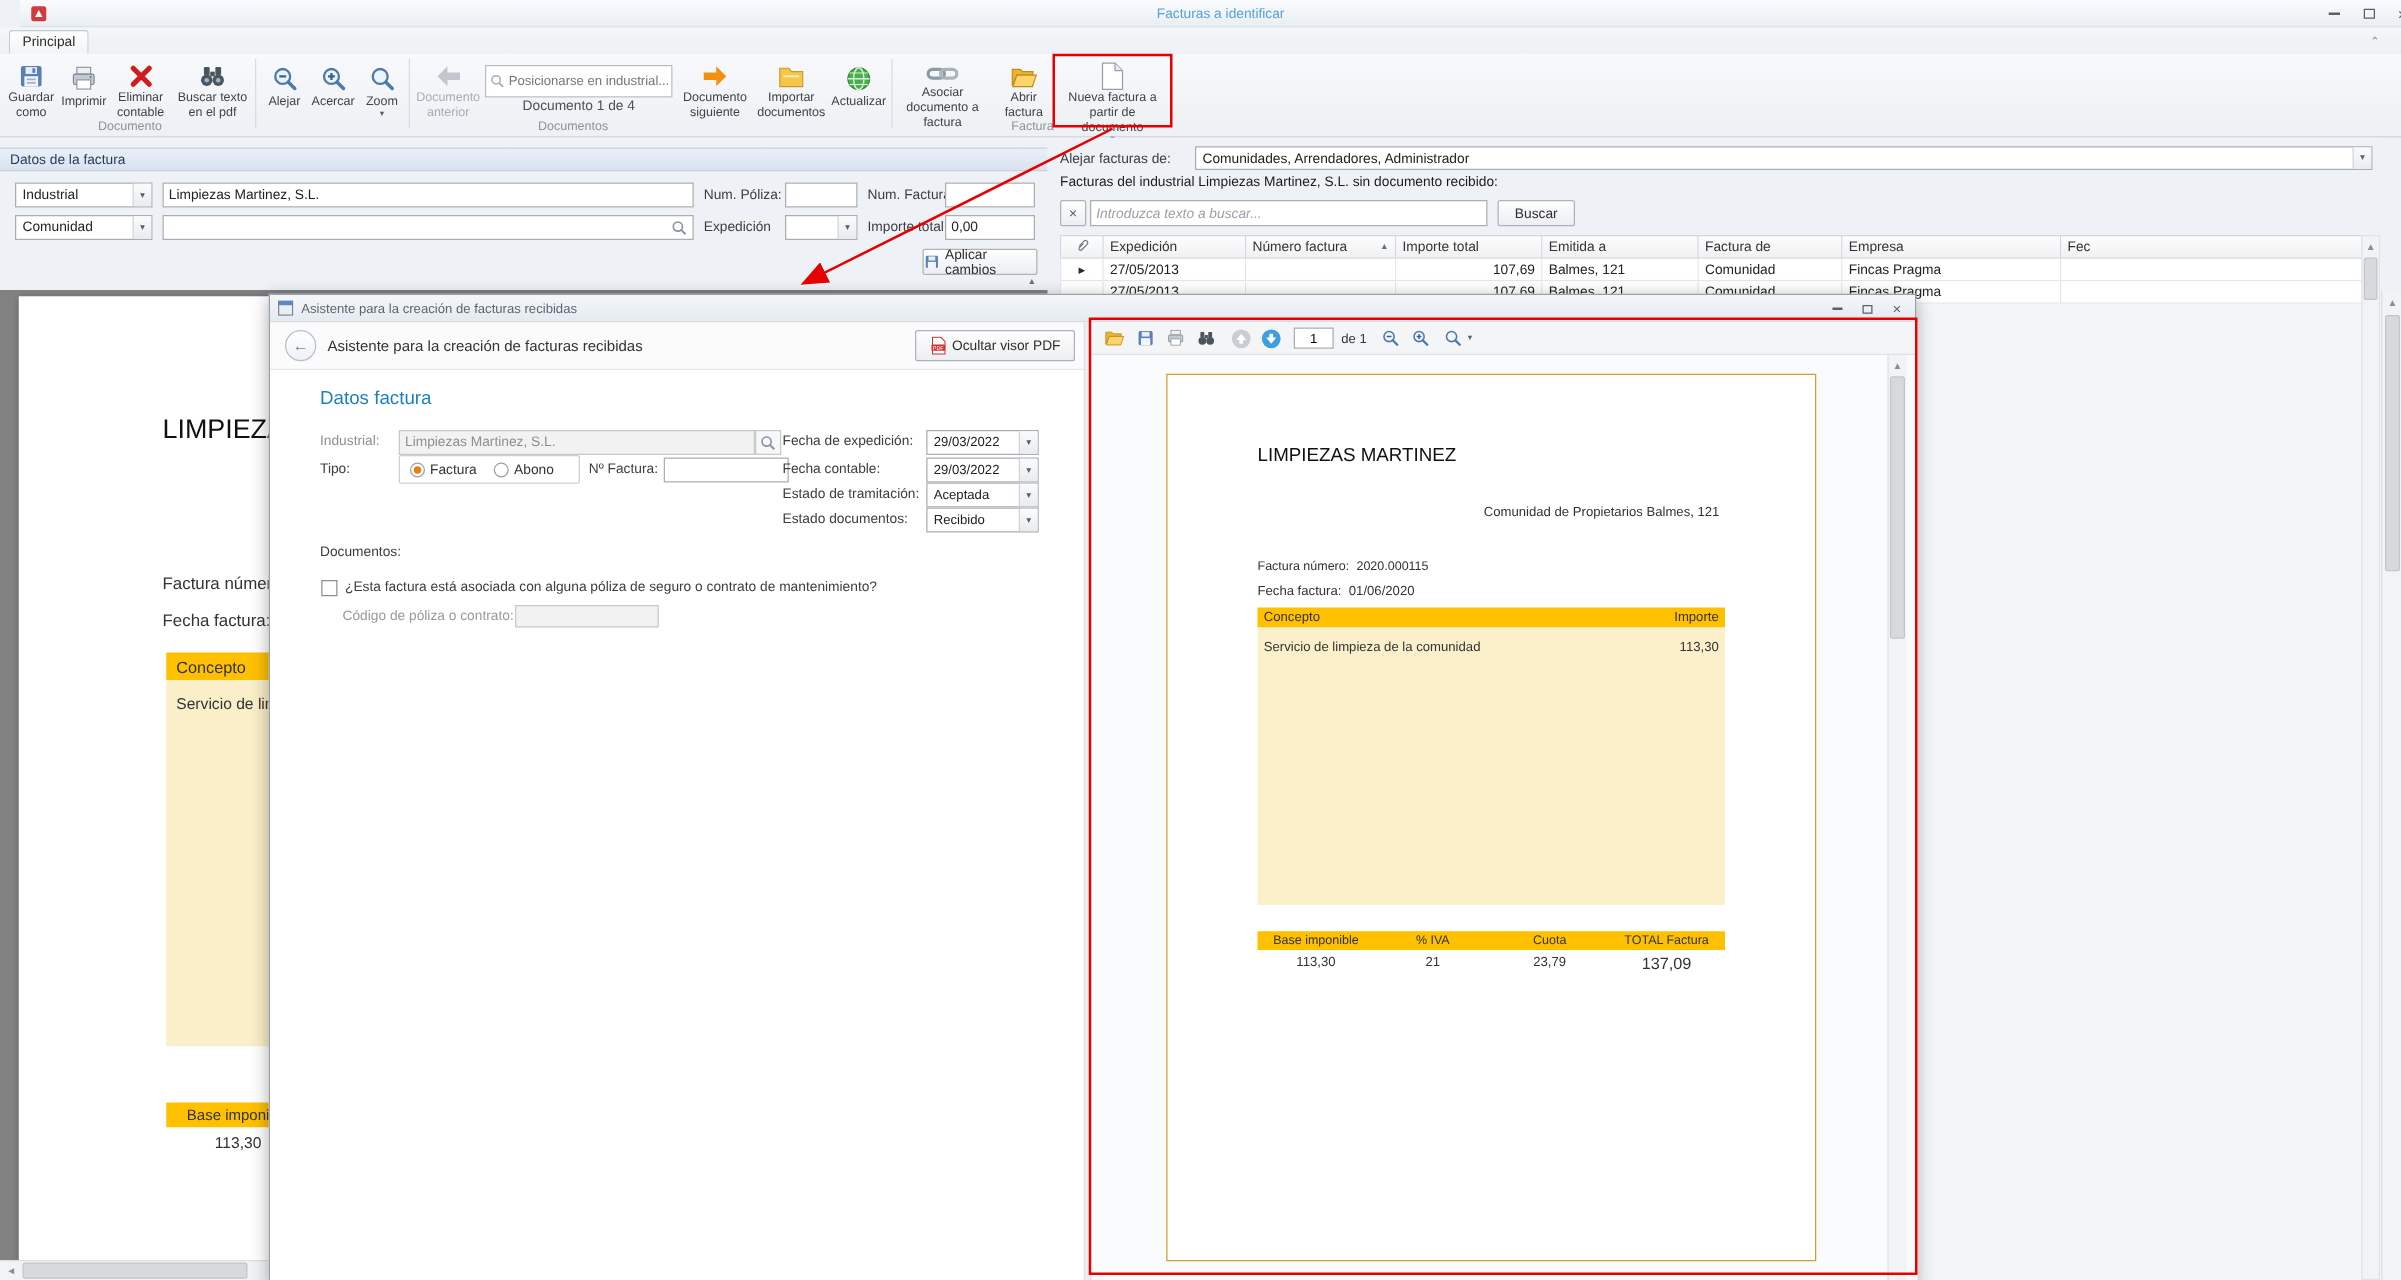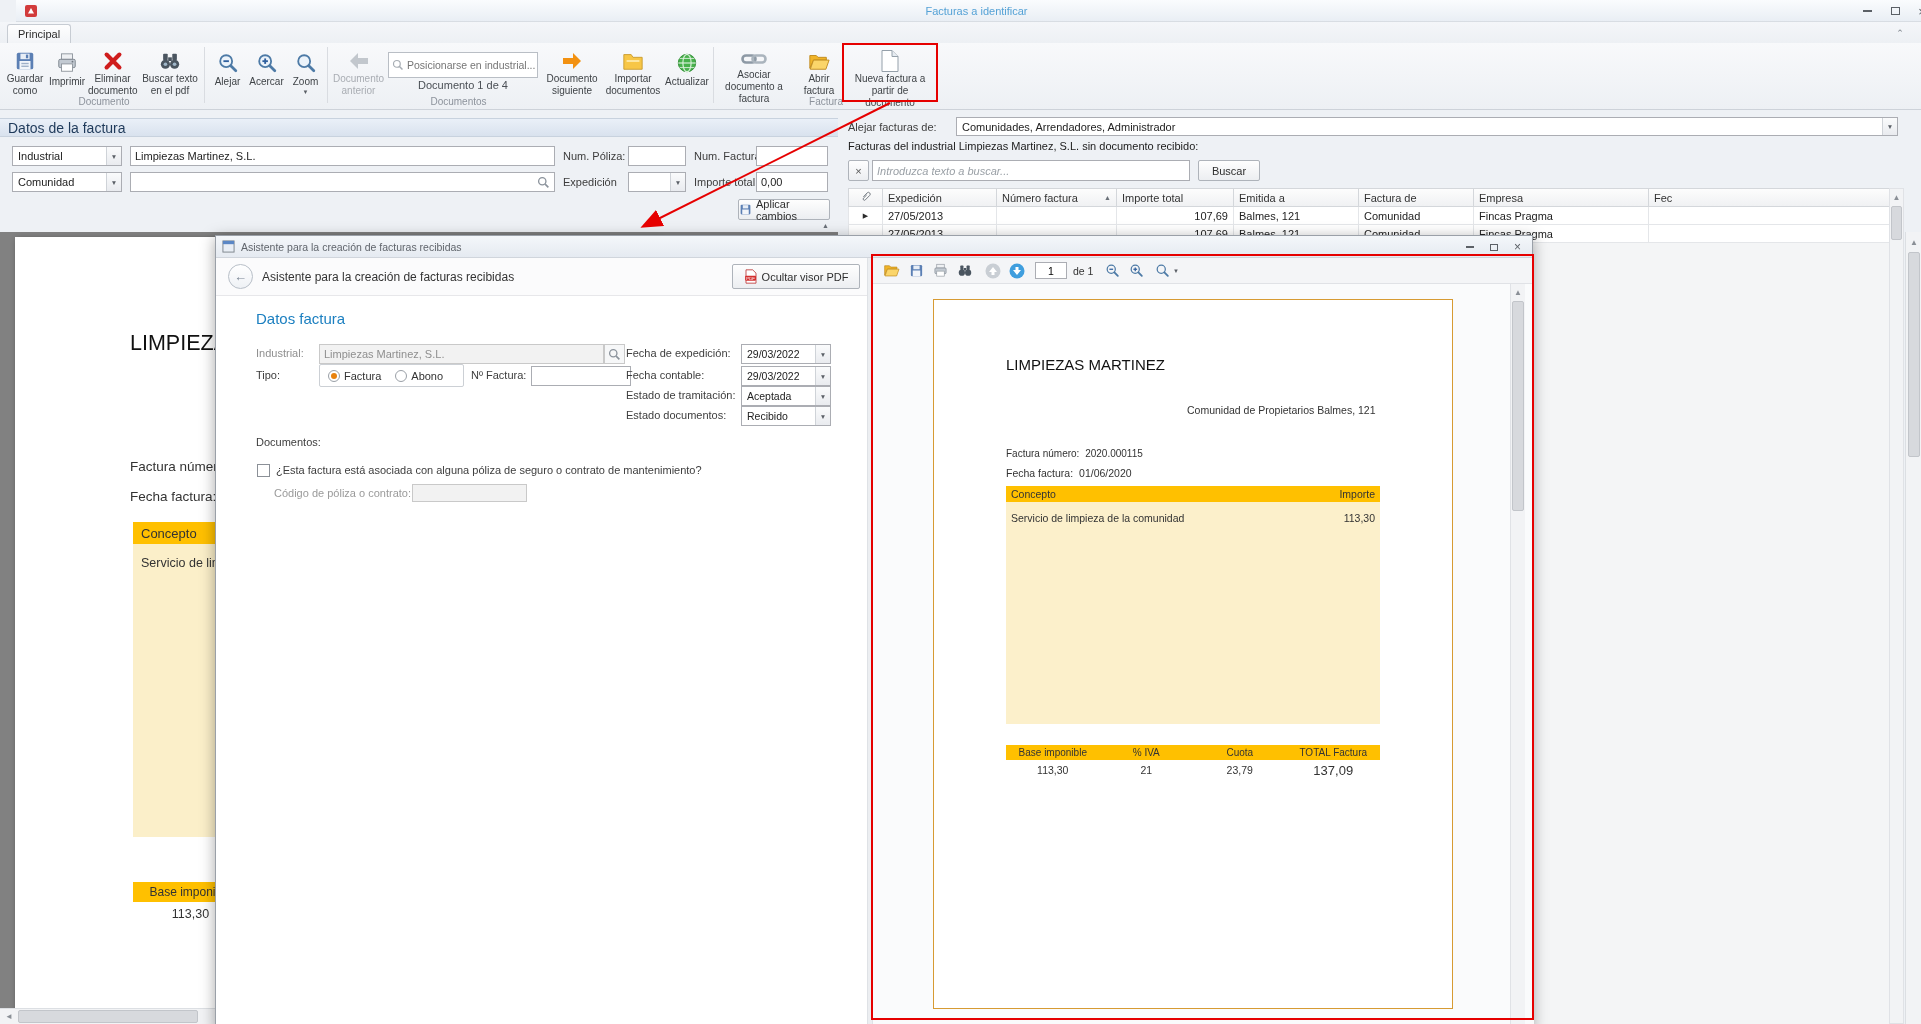--- a/index.html
+++ b/index.html
@@ -85,21 +85,21 @@
           </svg>
         </span>
       <span>Imprimir</span>
     </div>
     <div class="rbtn" style="left:88px;top:2px;width:49px;height:52px">
       <span class="ri">
           <svg width="22" height="22" viewBox="0 0 24 24">
             <path d="M5 5 L19 19 M19 5 L5 19" stroke="#cf1d1d" stroke-width="4.5" stroke-linecap="round"></path>
           </svg>
         </span>
-      <span>Eliminar documento</span>
+      <span>Eliminar contable</span>
     </div>
     <div class="rbtn" style="left:139px;top:2px;width:62px;height:52px">
       <span class="ri">
           <svg width="24" height="22" viewBox="0 0 24 24">
             <rect x="4.5" y="4" width="5" height="7" rx="1" fill="#4a5560"></rect>
             <rect x="14.5" y="4" width="5" height="7" rx="1" fill="#4a5560"></rect>
             <rect x="10" y="8" width="4" height="4" fill="#4a5560"></rect>
             <circle cx="7" cy="15.5" r="5" fill="#4a5560"></circle>
             <circle cx="17" cy="15.5" r="5" fill="#4a5560"></circle>
             <circle cx="7" cy="15.5" r="2" fill="#9fb6c8"></circle>
@@ -220,21 +220,21 @@
       <span style="font-size:6px;color:#5a5f66;margin-top:1px">▼</span>
     </div>
 
     <div class="glabel" style="left:4px;width:200px">Documento</div>
     <div class="glabel" style="left:204px;width:509px">Documentos</div>
     <div class="glabel" style="left:713px;width:226px">Factura</div>
   </div>
 
   <div class="abs" style="left:0;top:110px;width:838px;height:122px;background:#eef1f5">
     <div class="abs" style="left:0;top:8px;width:838px;height:19px;background:linear-gradient(#eaf0f8,#d9e2ee);border-top:1px solid #c8d2de;border-bottom:1px solid #c8d2de;display:flex;align-items:center;padding:0 8px">
-      <span style="color:#1f3a5a;font-size:14px">Datos de la factura</span>
+      <span style="color:#1f3a5a;font-size:11px">Datos de la factura</span>
     </div>
 
     <div class="combo" style="left:12px;top:36px;width:110px">
       <span class="ct">Industrial</span>
       <span class="ca">▼</span>
     </div>
     <input class="inp" style="left: 130px; top: 36px; width: 425px;" value="Limpiezas Martinez, S.L.">
     <span class="lbl" style="left:563px;top:40px">Num. Póliza:</span>
     <input class="inp" style="left: 628px; top: 36px; width: 58px;">
     <span class="lbl" style="left:694px;top:40px">Num. Factura:</span>

